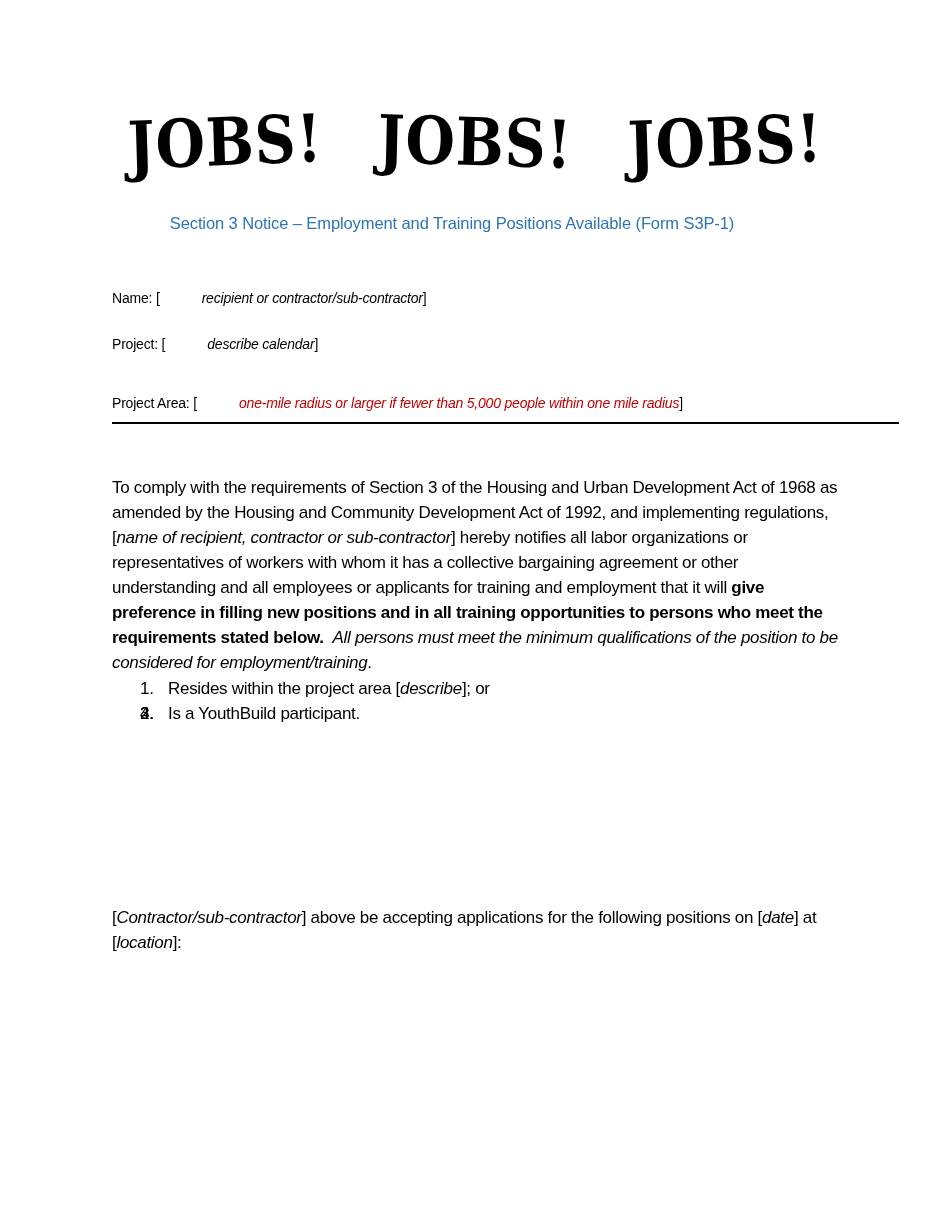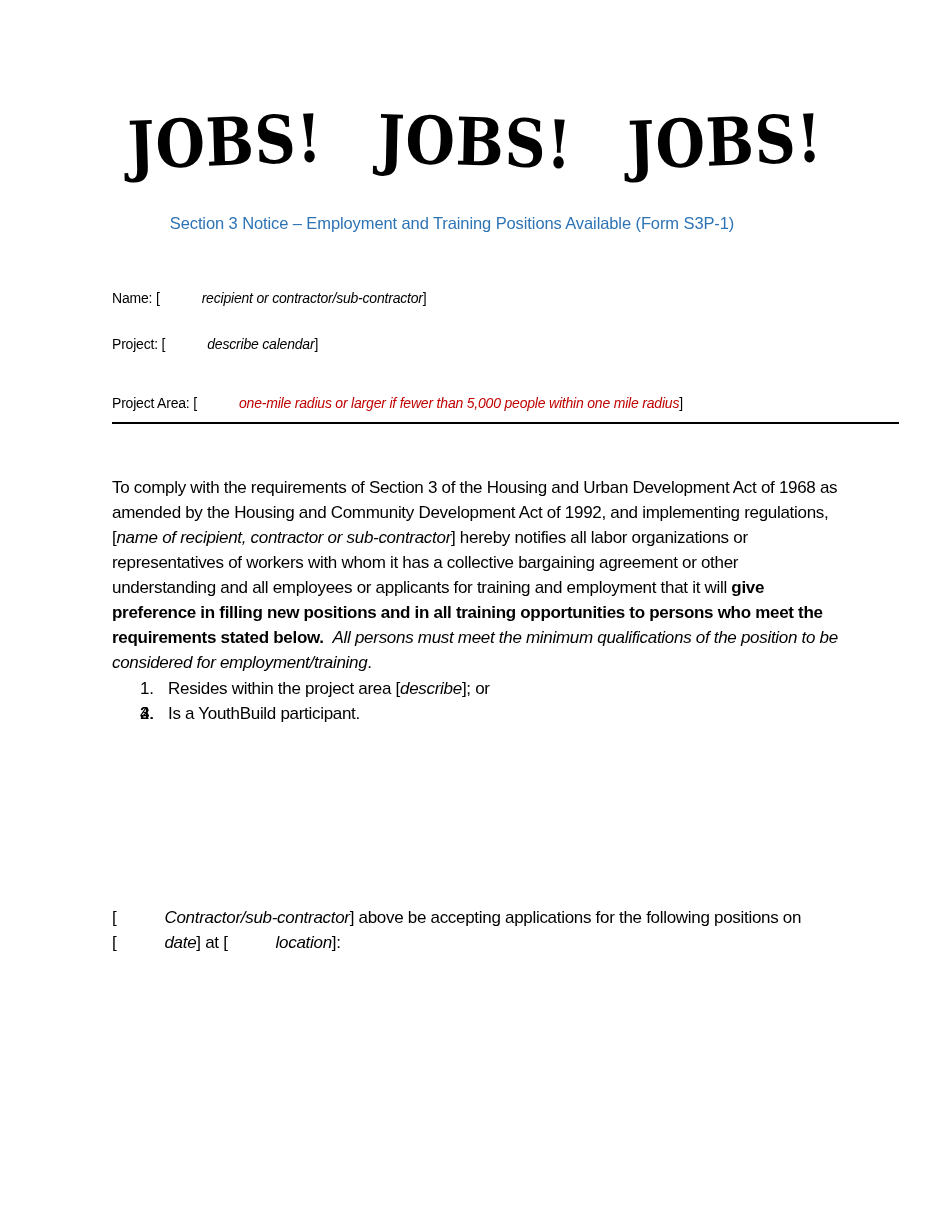--- a/index.html
+++ b/index.html
@@ -28,21 +28,21 @@
     .para1 { top: 451px; margin-top: 24px; }
     .para1 b { font-weight: bold; }
     .para1 i { font-style: italic; }
 
     .list { position: absolute; left: 112px; top: 676px; width: 730px; margin: 0; padding: 0; list-style: none; font-size: 17px; line-height: 25px; letter-spacing: -0.3px; }
     .list li { position: relative; padding-left: 56px; }
     .list .num { position: absolute; left: 28px; top: 0; }
 
     .para2 { top: 830px; font-weight: bold; font-style: italic; }
     .para3 { top: 905px; }
-    .para3 i { font-style: italic; padding-left: 48px; }
+    .para3 i { font-style: italic; }
   </style>
 </head>
 <body>
 
 <div class="page">
 
   <div class="title">
     <span class="w1">JOBS!</span>
     <span class="w2">JOBS!</span>
     <span class="w3">JOBS!</span>

